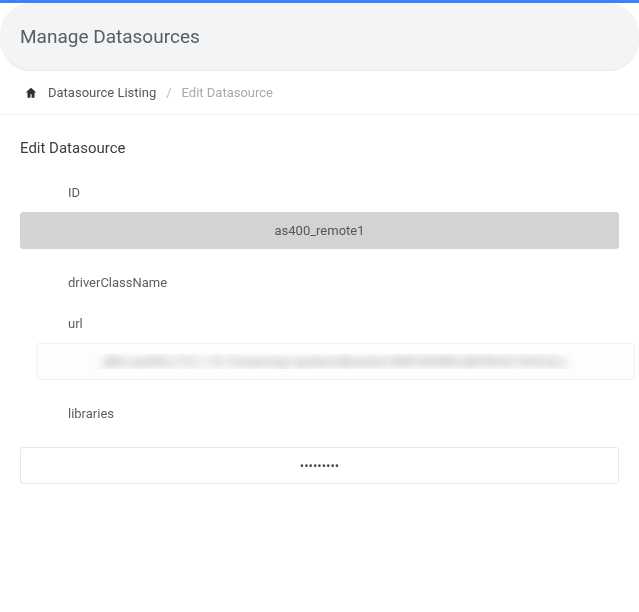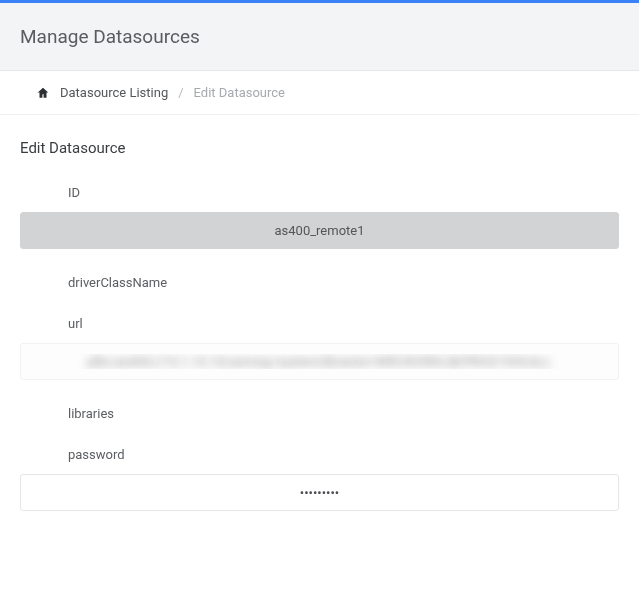--- a/index.html
+++ b/index.html
@@ -15,28 +15,29 @@
       overflow: hidden;
     }
     .top-accent {
       height: 3px;
       background: #3b82f6;
     }
     .header {
       background: #f3f4f5;
       padding: 22px 20px;
       border-bottom: 1px solid #e5e7eb;
+      border-radius: 31px;
     }
     .header h1 {
       font-size: 19px;
       font-weight: 400;
       color: #595c60;
     }
     .breadcrumb {
-      padding: 14px 36px;
+      padding: 14px 24px;
       border-bottom: 1px solid #eef0f2;
       background: #fff;
       display: flex;
       align-items: center;
       gap: 10px;
       font-size: 13px;
     }
     .breadcrumb .home-icon {
       display: inline-flex;
       color: #2d3032;
@@ -86,20 +87,21 @@
       background: #d1d3d5;
       border-color: #d1d3d5;
       color: #555;
     }
     .form-input.blurred {
       color: transparent;
       text-shadow: 0 0 8px rgba(60,60,60,0.55);
       user-select: none;
       background:#fdfdfd;
       border-color:#f1f2f3;
+      margin-left:16px;
     }
   </style>
 </head>
 <body>
 
 <div class="top-accent"></div>
 
 <div class="header">
   <h1>Manage Datasources</h1>
 </div>
@@ -130,16 +132,15 @@
   <div class="form-group">
     <label class="form-label">url</label>
     <input type="text" class="form-input blurred" value="jdbc:as400://10.1.10.10;naming=system;libraries=MRCWORKLIB;PRICE1953;ALL" style="">
   </div>
 
   <div class="form-group">
     <label class="form-label">libraries</label>
   </div>
 
   <div class="form-group">
-    <label class="form-label">password</label>
     <input type="text" class="form-input" value="•••••••••" style="">
   </div>
 </div>
 
 </body></html>

